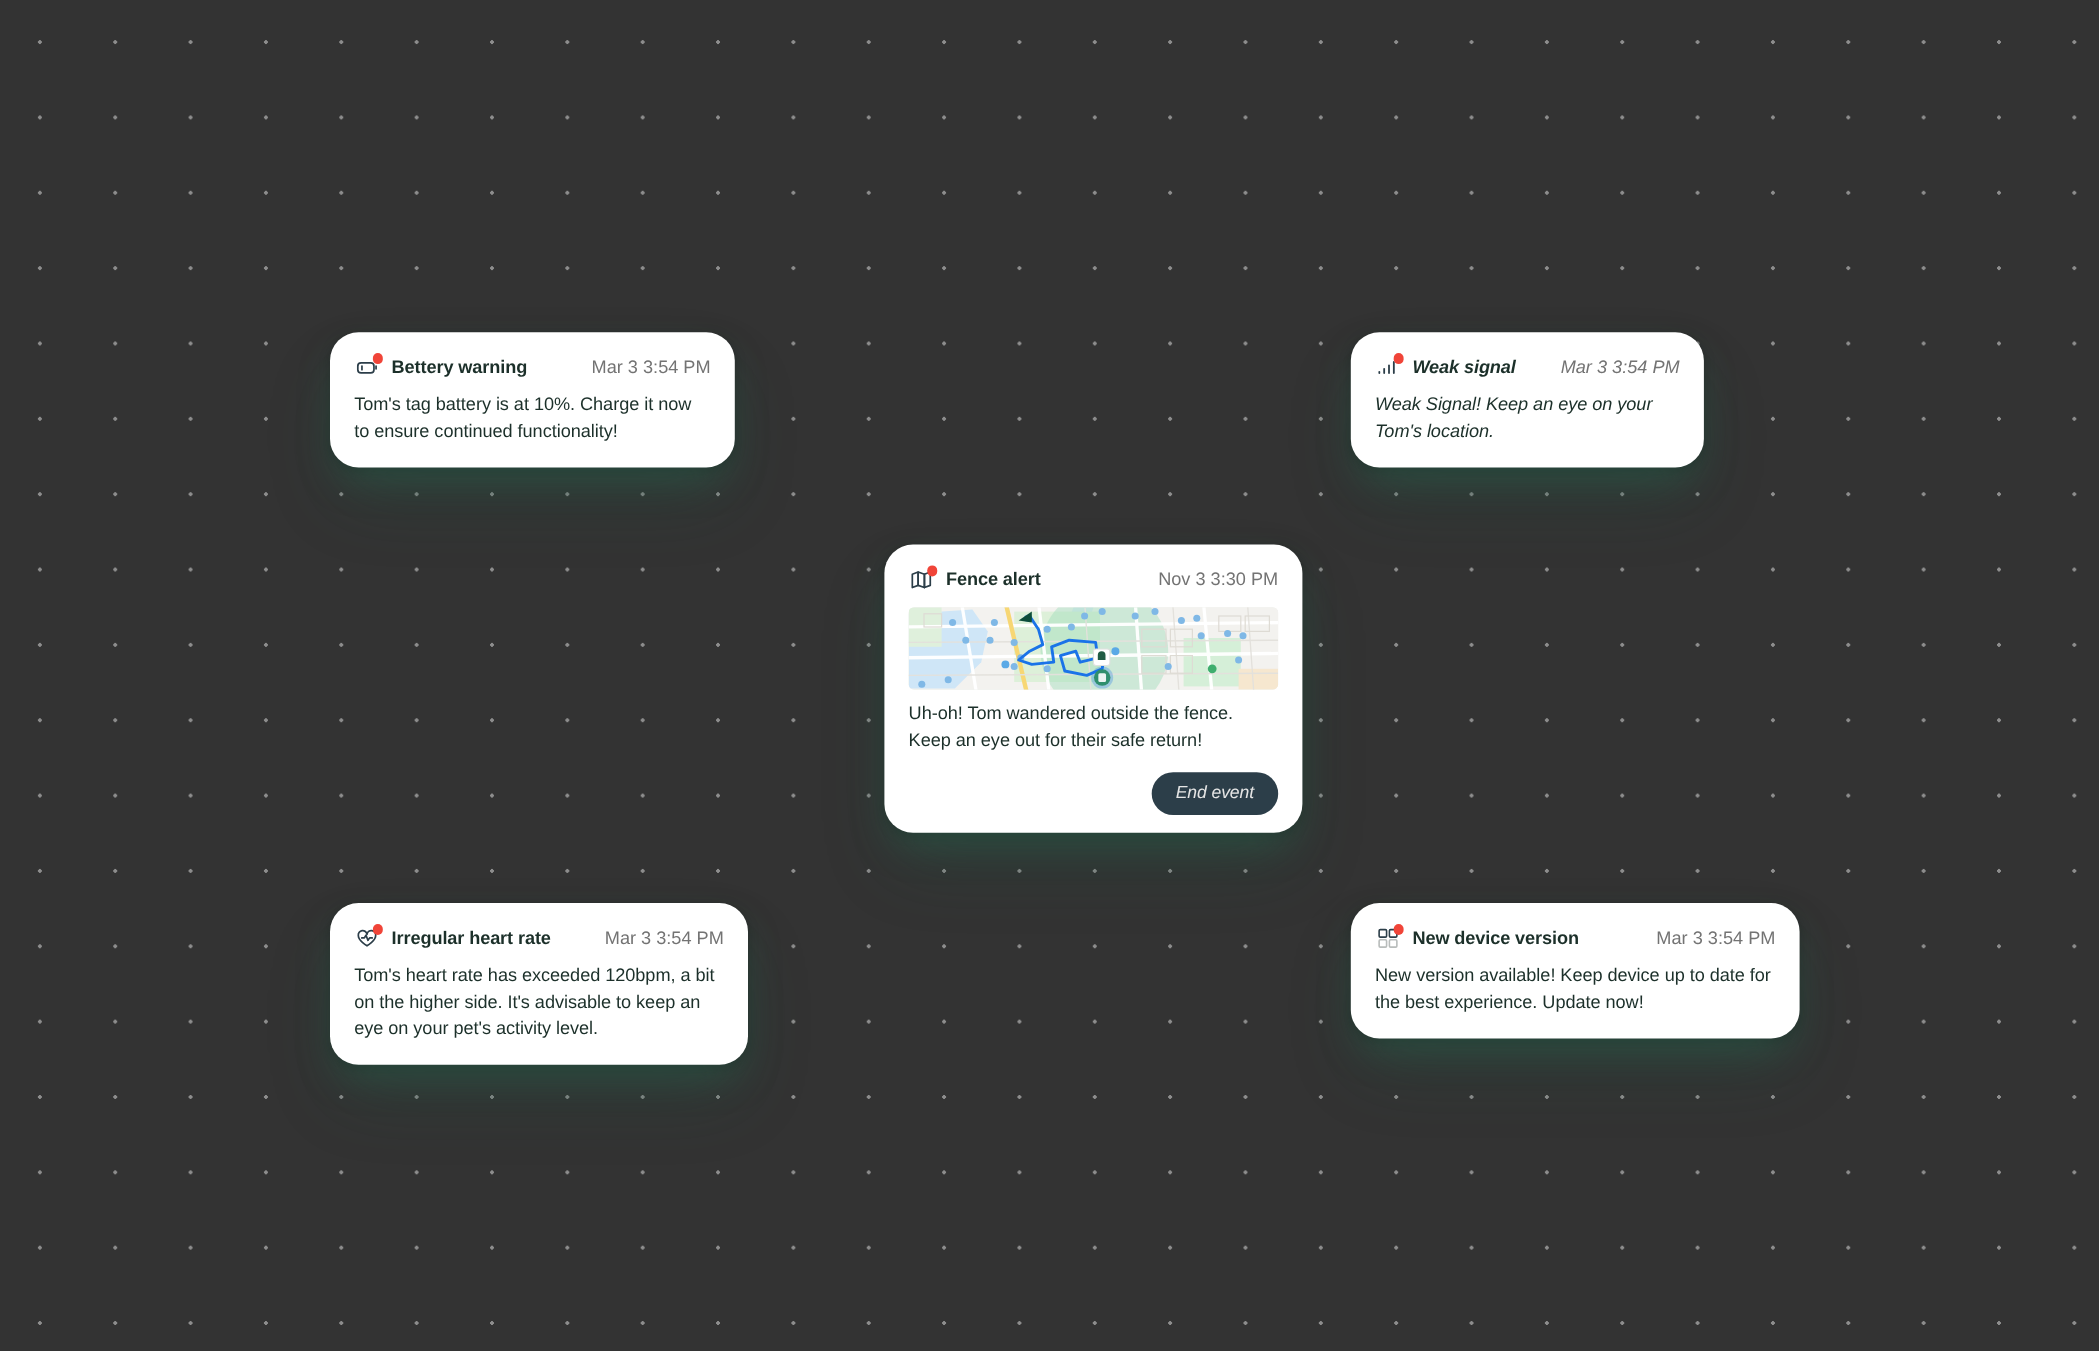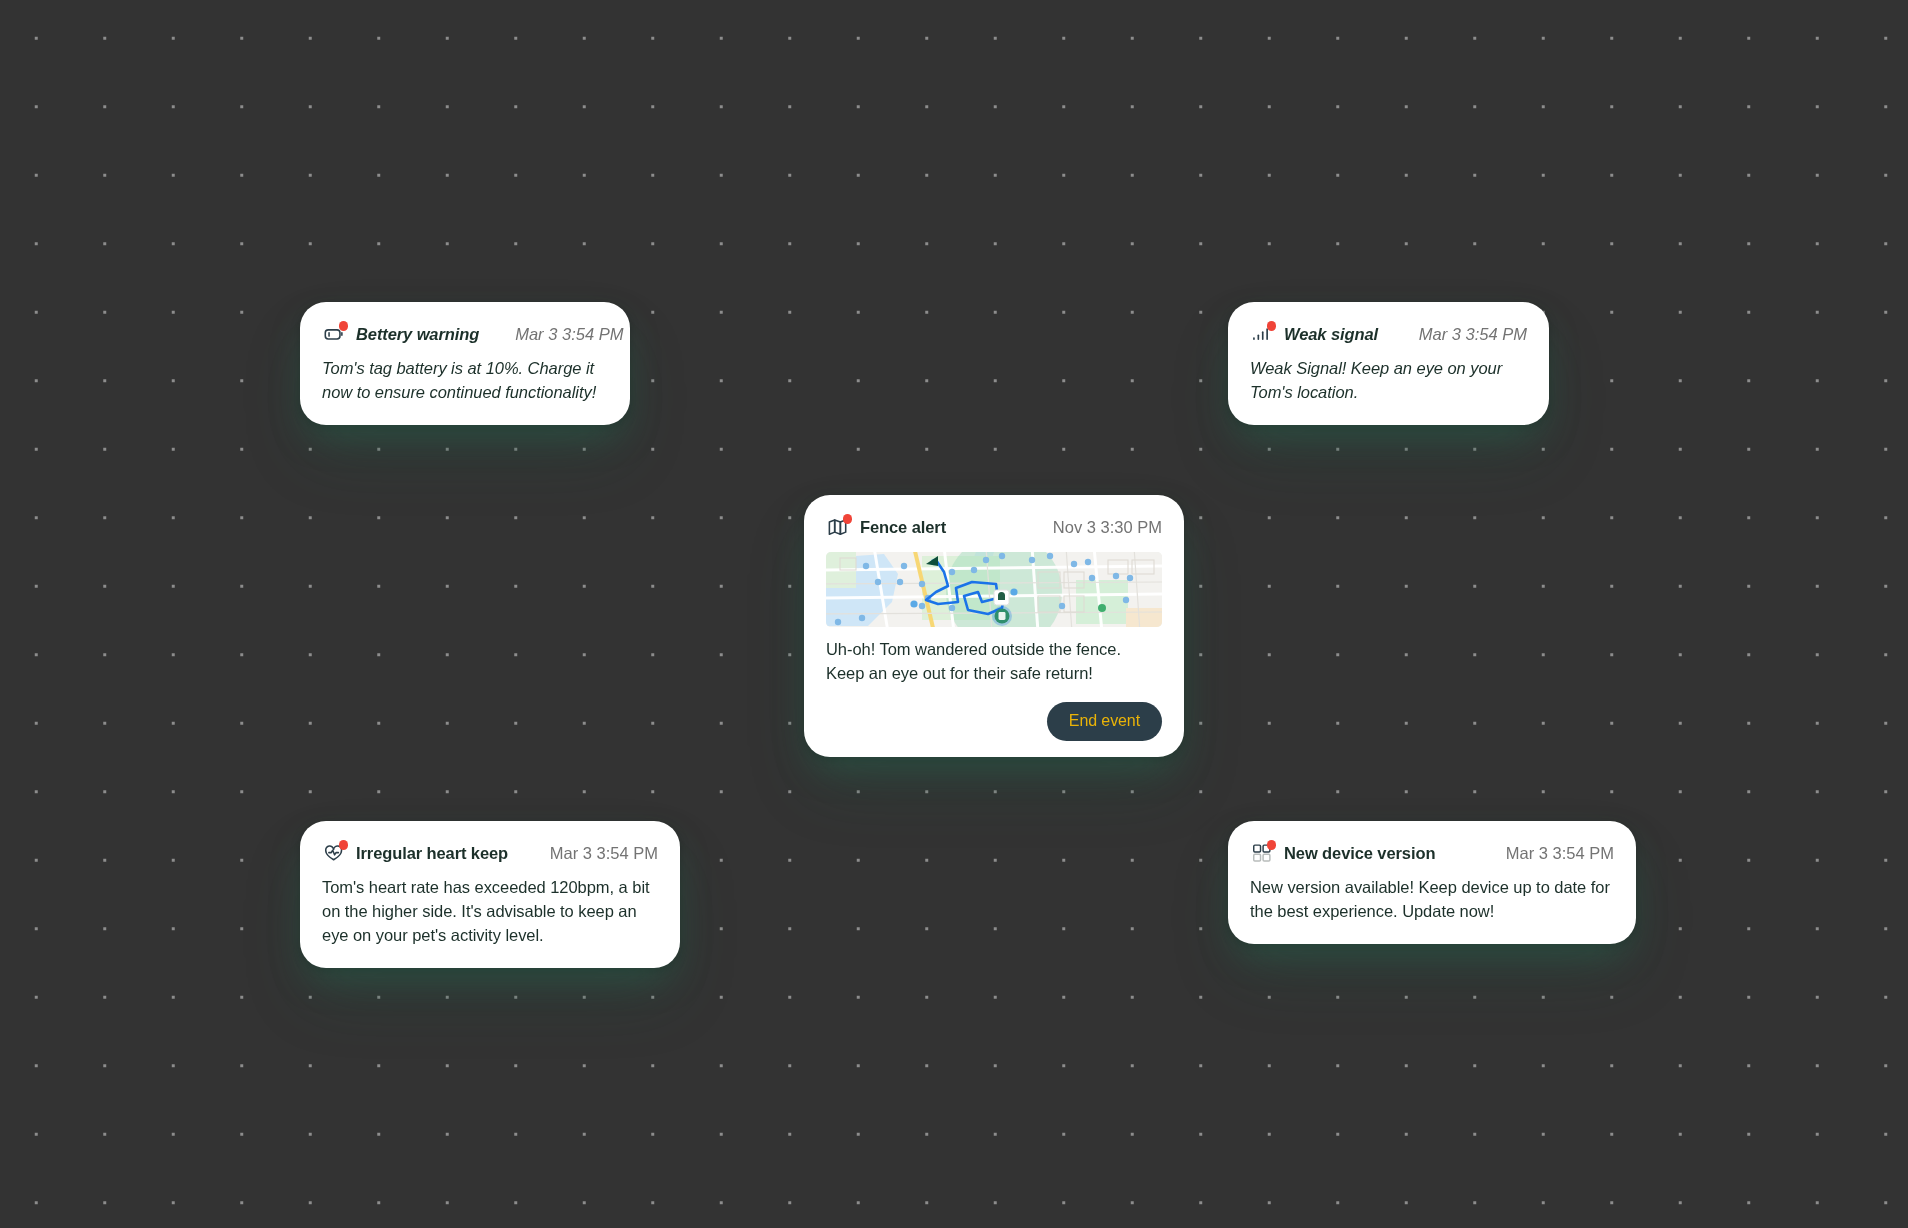--- a/index.html
+++ b/index.html
@@ -78,21 +78,21 @@
 
   .card-body {
     margin-top: 11px;
     font-size: 16.5px;
     line-height: 1.45;
     color: #1c302a;
     letter-spacing: -0.05px;
   }
 
   
-  #card-battery      { left: 300px;  top: 302px;  width: 330px; font-style: italic; }
+  #card-battery      { left: 300px;  top: 302px;  width: 368px; }
   #card-weak-signal  { left: 1228px; top: 302px;  width: 321px; font-style: italic; }
   #card-fence        { left: 804px;  top: 495px;  width: 380px; padding-bottom: 16px; }
   #card-heart-rate   { left: 300px;  top: 821px;  width: 380px; }
   #card-device       { left: 1228px; top: 821px;  width: 408px; }
 
   
   .map-thumb {
     position: relative;
     margin-top: 13px;
     width: 100%;
@@ -104,29 +104,30 @@
   .map-thumb svg { display: block; width: 100%; height: 100%; }
 
   .fence-actions {
     display: flex;
     justify-content: flex-end;
     margin-top: 16px;
   }
 
   .btn-end-event {
     background: #2c3e49;
-    color: #eab308;
+    color: #e5e5e5;
     border: none;
     border-radius: 999px;
     font-family: inherit;
     font-size: 16px;
     font-weight: 400;
     padding: 10px 22px 11px;
     cursor: pointer;
     letter-spacing: -0.1px;
+    font-style: italic;
   }
 </style>
 </head>
 <body>
 
 <div class="card" id="card-battery">
   <div class="card-header">
     <span class="icon-wrap">
       <svg width="22" height="22" viewBox="0 0 24 24" fill="none" stroke="#2c3e49" stroke-width="1.7" stroke-linecap="round" stroke-linejoin="round">
         <rect x="2.5" y="7.5" width="16" height="10" rx="3.2"></rect>
@@ -267,21 +268,21 @@
 
 <div class="card" id="card-heart-rate">
   <div class="card-header">
     <span class="icon-wrap">
       <svg width="22" height="22" viewBox="0 0 24 24" fill="none" stroke="#2c3e49" stroke-width="1.7" stroke-linecap="round" stroke-linejoin="round">
         <path d="M11.6 19.4S3 14.6 3 9.2a4.3 4.3 0 0 1 8.6-1.1A4.3 4.3 0 0 1 20.2 9.2c0 5.4-8.6 10.2-8.6 10.2z"></path>
         <polyline points="6.4,11.6 9,11.6 10.6,9 12.6,14 14.2,11.6 16.8,11.6"></polyline>
       </svg>
       <span class="badge-dot"></span>
     </span>
-    <span class="card-title">Irregular heart keep</span>
+    <span class="card-title">Irregular heart rate</span>
     <span class="card-time">Mar 3 3:54 PM</span>
   </div>
   <div class="card-body">Tom's heart rate has exceeded 120bpm, a bit on the higher side. It's advisable to keep an eye on your pet's activity level.</div>
 </div>
 
 <div class="card" id="card-device">
   <div class="card-header">
     <span class="icon-wrap">
       <svg width="22" height="22" viewBox="0 0 24 24" fill="none" stroke="#2c3e49" stroke-width="1.6" stroke-linejoin="round">
         <rect x="3" y="3.4" width="7.4" height="7.4" rx="1.2"></rect>

